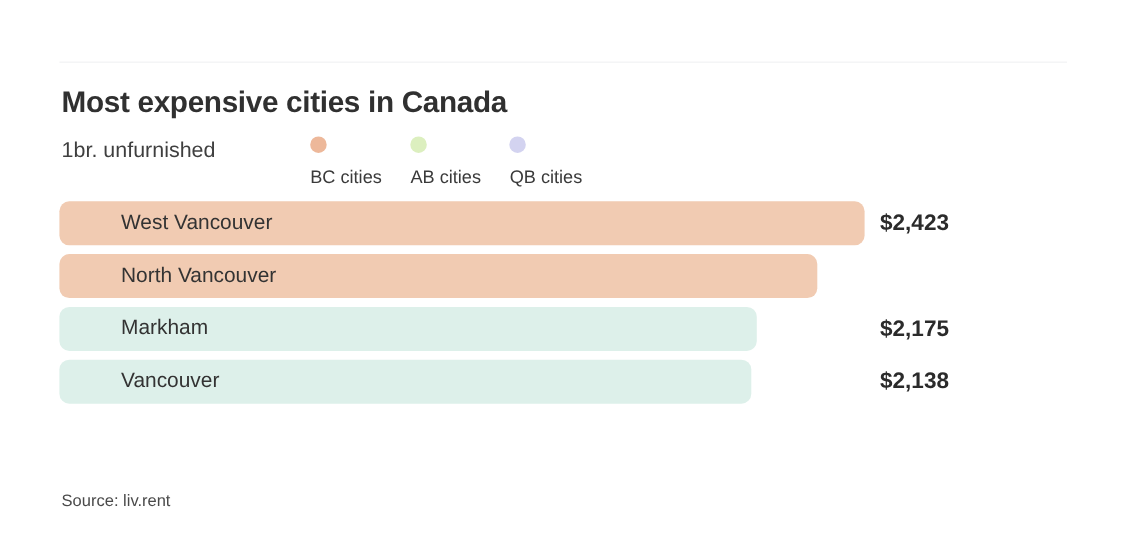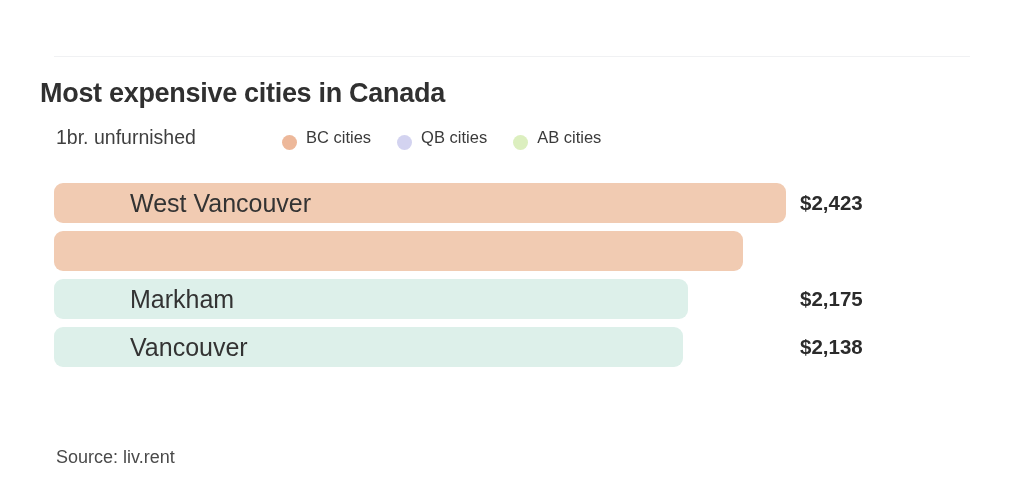--- a/index.html
+++ b/index.html
@@ -28,21 +28,21 @@
     position: absolute;
     left: 54px;
     top: 56px;
     width: 916px;
     height: 1px;
     background: #f0f1f3;
   }
 
   .chart-title {
     position: absolute;
-    left: 40px;
+    left: 56px;
     top: 76px;
     font-size: 27px;
     font-weight: bold;
     letter-spacing: -0.3px;
     color: #303030;
     line-height: 34px;
     white-space: nowrap;
   }
 
   .header-row {
@@ -67,23 +67,24 @@
     position: absolute;
     left: 226px;
     top: 0;
     height: 26px;
     display: flex;
     align-items: center;
     gap: 26px;
   }
   .legend-item {
     display: flex;
-    align-items: flex-end;
+    align-items: flex-start;
     gap: 9px;
     height: 26px;
+    flex-direction: column;
   }
   .legend-dot {
     width: 15px;
     height: 15px;
     border-radius: 50%;
     flex: 0 0 auto;
     display: block;
   }
   .legend-label {
     font-size: 16.5px;
@@ -116,25 +117,25 @@
   .bar-fill {
     position: absolute;
     left: 0;
     top: 0;
     height: 40px;
     border-radius: 9px;
   }
 
   .bar-label {
     position: absolute;
-    left: 76px;
+    left: 56px;
     top: 0;
     height: 40px;
     line-height: 40px;
-    font-size: 25px;
+    font-size: 19px;
     color: #333333;
     white-space: nowrap;
     z-index: 2;
   }
 
   .bar-value {
     position: absolute;
     top: 0;
     left: 800px;
     width: 136px;
@@ -143,21 +144,21 @@
     font-size: 20.5px;
     font-weight: bold;
     color: #2b2b2b;
     white-space: nowrap;
   }
 
   .source {
     position: absolute;
     left: 56px;
     top: 447px;
-    font-size: 18px;
+    font-size: 15px;
     color: #4a4a4a;
     white-space: nowrap;
   }
 </style>
 </head>
 <body>
 
 <div class="card">
 
   <div class="top-rule"></div>
@@ -170,45 +171,46 @@
 
     <div class="legend">
 
       <div class="legend-item">
         <span class="legend-dot" style="background: rgb(237, 184, 154);"></span>
         <span class="legend-label">BC cities</span>
       </div>
 
 
       <div class="legend-item">
+        <span class="legend-dot" style="background: rgb(220, 239, 191);"></span>
+        <span class="legend-label">AB cities</span>
+      </div>
+
+      <div class="legend-item">
         <span class="legend-dot" style="background: rgb(211, 211, 240);"></span>
         <span class="legend-label">QB cities</span>
       </div>
 
-      <div class="legend-item">
-        <span class="legend-dot" style="background: rgb(220, 239, 191);"></span>
-        <span class="legend-label">AB cities</span>
-      </div>
-
     </div>
   </div>
 
   <div class="bars-area">
 
     <div class="bar-row">
       <div class="bar-track">
         <div class="bar-fill" style="background: rgb(241, 203, 178); width: 732px;"></div>
         <div class="bar-label">West Vancouver</div>
       </div>
       <div class="bar-value">$2,423</div>
     </div>
 
     <div class="bar-row">
       <div class="bar-track">
         <div class="bar-fill" style="background: rgb(241, 203, 178); width: 689px;"></div>
+        <div class="bar-label">North Vancouver</div>
       </div>
     </div>
 
 
     <div class="bar-row">
       <div class="bar-track">
         <div class="bar-fill" style="background: rgb(221, 240, 234); width: 634px;"></div>
         <div class="bar-label">Markham</div>
       </div>
       <div class="bar-value">$2,175</div>

